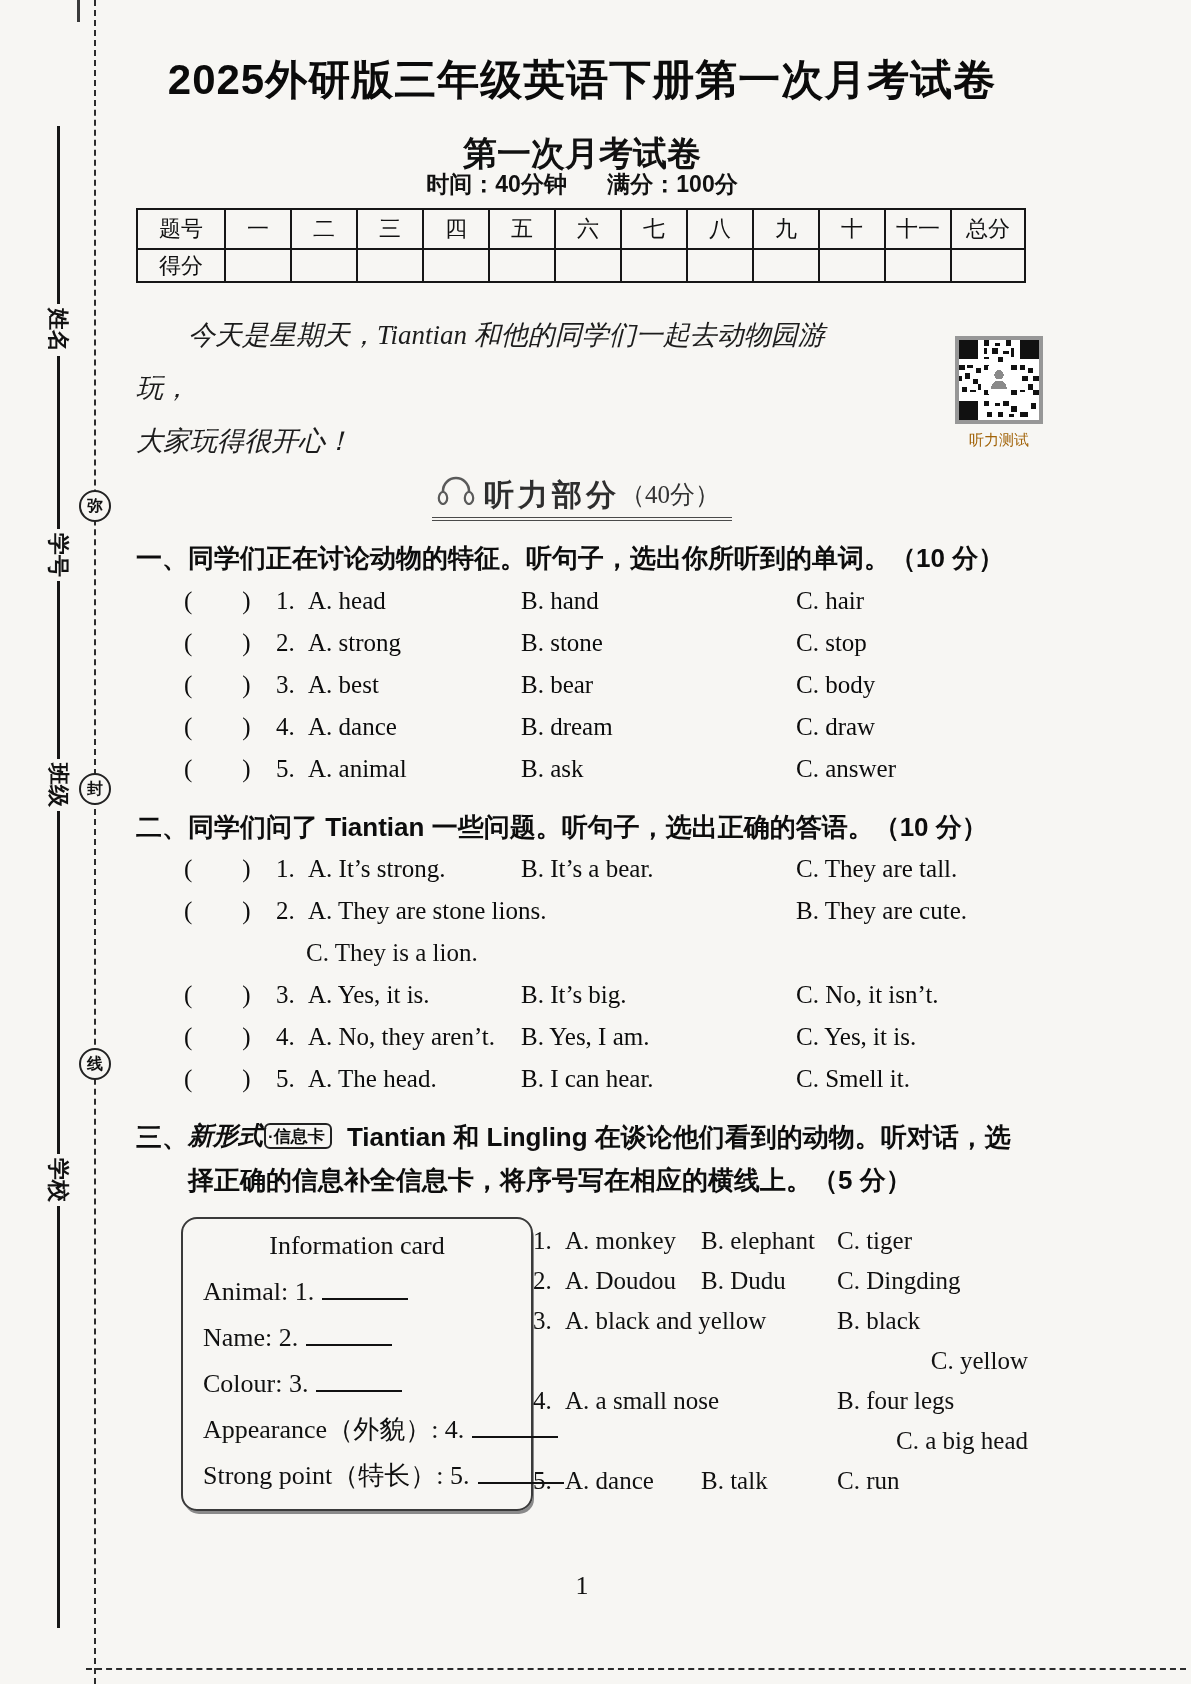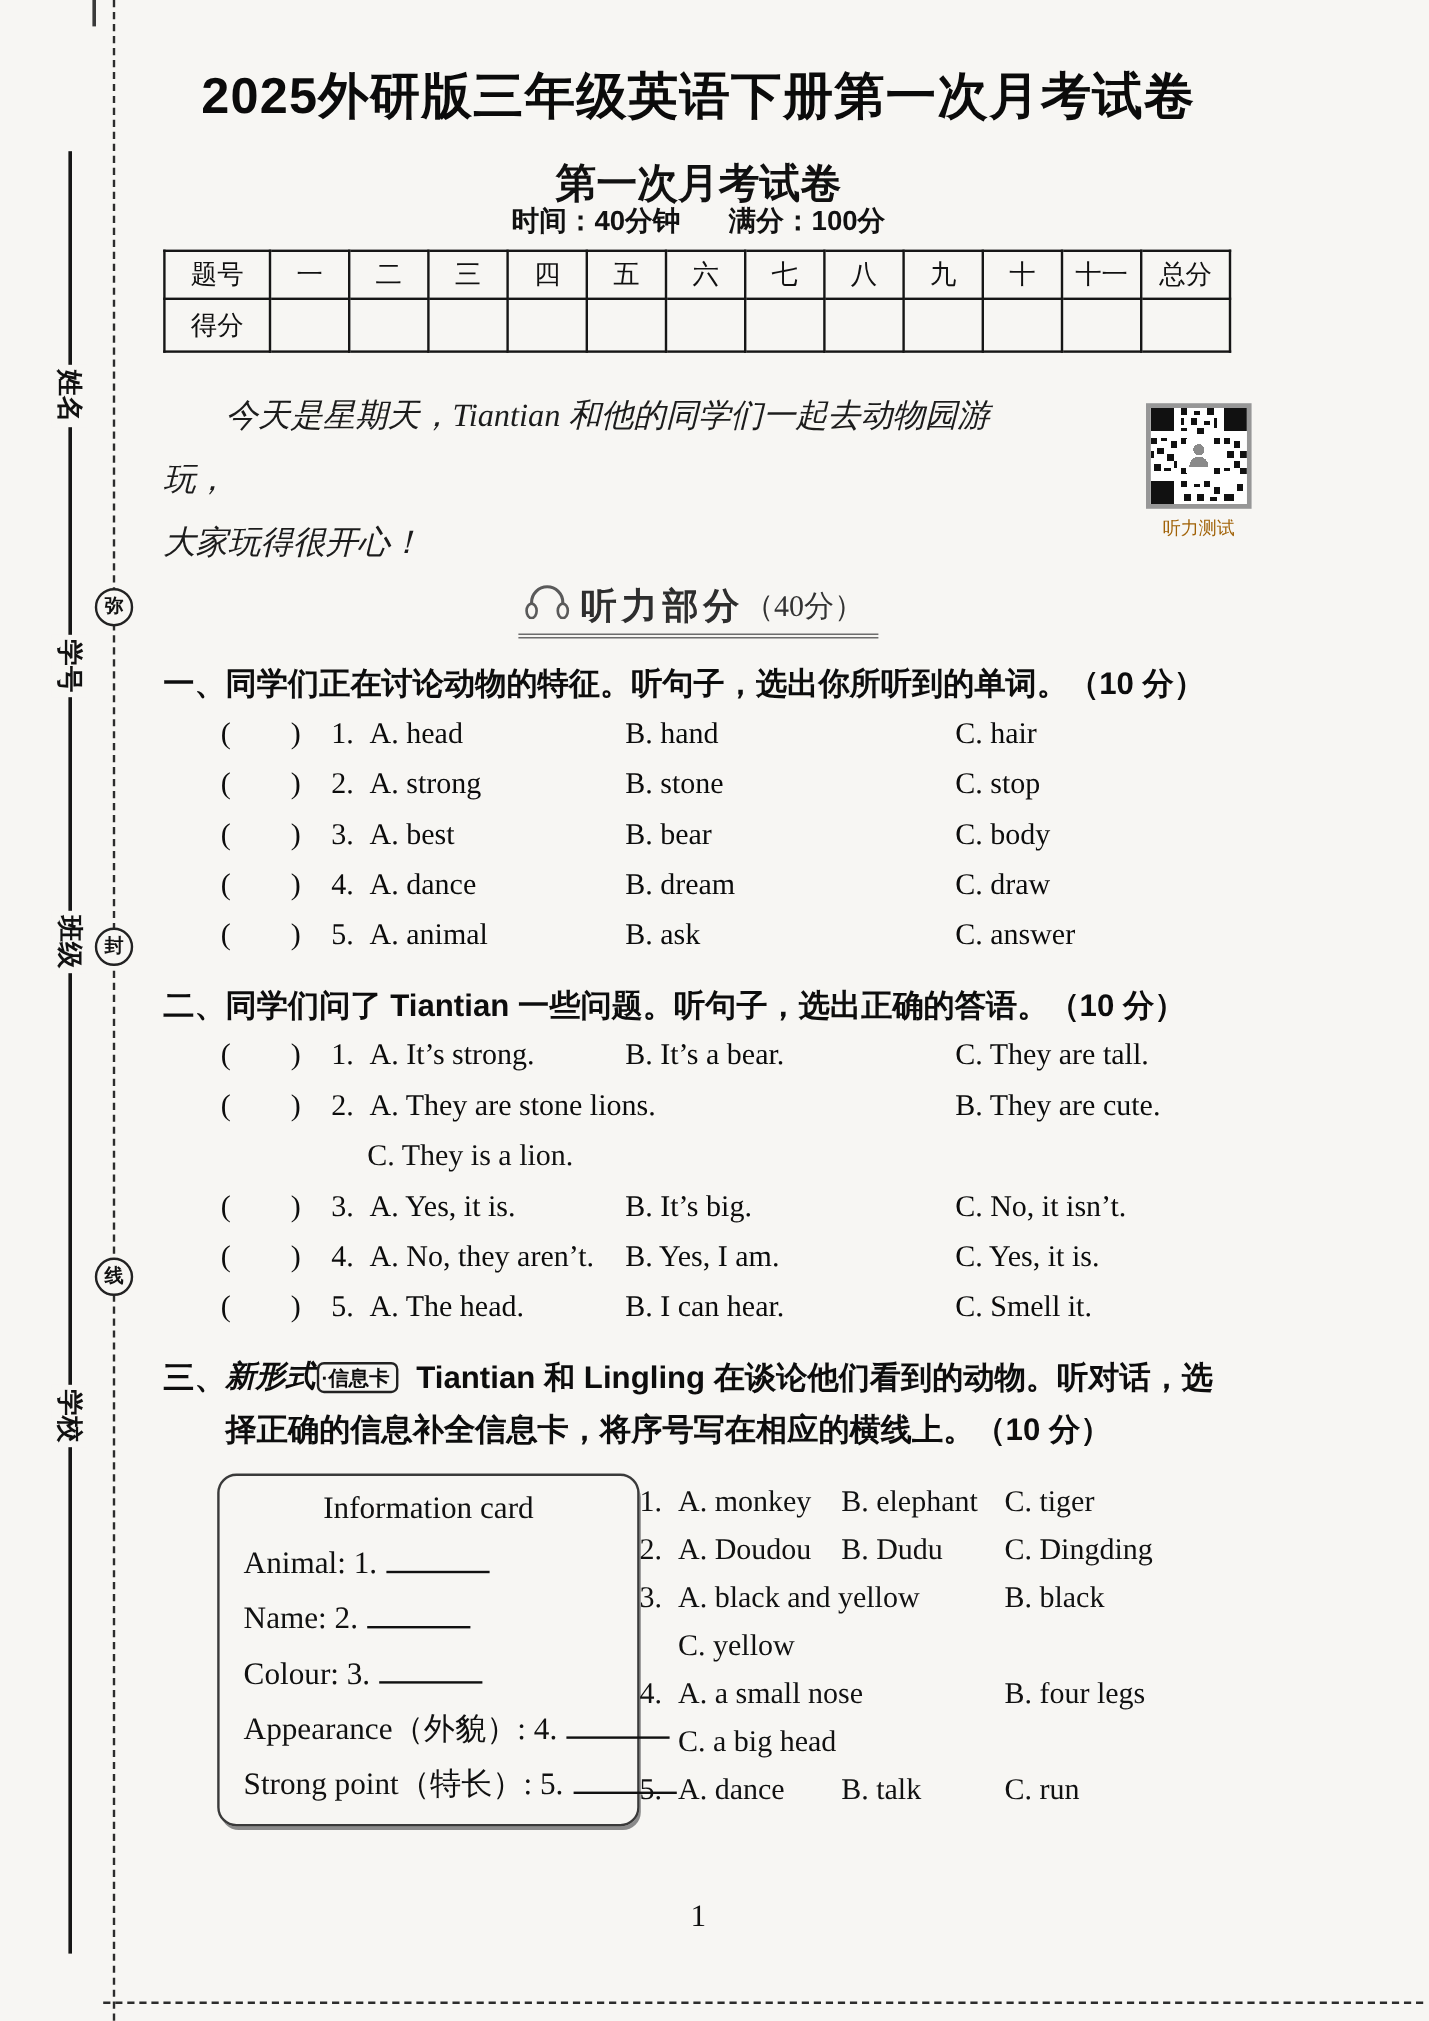--- a/index.html
+++ b/index.html
@@ -14,21 +14,21 @@
   .content { position:absolute; left:136px; top:54px; width:892px; }
 
   .title   { font:900 42px/1.25 "Liberation Sans",sans-serif; text-align:center; color:#0b0b0b; letter-spacing:1px; }
   .subtitle{ font:800 34px/1.2 "Liberation Sans",sans-serif; text-align:center; margin-top:26px; }
   .meta    { text-align:center; font:bold 23px/1 "Liberation Sans",sans-serif; }
   .meta span { margin:0 17px; }
 
   table.score { border-collapse:collapse; margin-top:12px; width:890px; table-layout:fixed; }
   table.score td { border:2px solid #161616; text-align:center; font:22px/1 "Liberation Sans",sans-serif; }
   table.score tr.r1 td { height:40px; }
-  table.score tr.r2 td { height:44px; }
+  table.score tr.r2 td { height:33px; }
   td.lblcell { width:88px; font-size:21px; }
   td.lastcell{ width:74px; font-size:21px; }
 
   .intro { margin-top:26px; width:720px; font:italic 27px/1.95 "Liberation Serif",serif; color:#1c1c1c; }
   .intro .l1 { text-indent:52px; }
 
   .listen { text-align:center; margin-top:6px; }
   .listen-inner { display:inline-block; border-bottom:4px double #4a4a4a; padding:0 12px 7px 4px; }
   .listen-title { font:900 30px/1 "Liberation Sans",sans-serif; color:#2e2e2e; letter-spacing:4px; vertical-align:middle; }
   .listen-pts { font:25px/1 "Liberation Serif",serif; color:#333; vertical-align:middle; }
@@ -56,21 +56,21 @@
   .card-row { margin-top:20px; white-space:nowrap; }
   .blank { display:inline-block; width:86px; border-bottom:2.5px solid #111; height:20px; margin-left:8px; }
 
   .q-col { flex:1; font:25px/40px "Liberation Serif",serif; padding-top:4px; }
   .q-row { display:flex; }
   .q-n  { width:32px; }
   .q-a  { width:136px; }
   .q-aw { width:272px; }
   .q-b  { width:136px; }
   .q-c  { flex:1; }
-  .q-cont { padding-left:32px; }
+  .q-cont { padding-left:32px;text-align:right; }
 
   .pagenum { text-align:center; margin-top:62px; font:26px/1 "Liberation Serif",serif; }
 
   
   .v-dash { position:absolute; left:94px; top:0; height:1684px; border-left:2px dashed #2c2c2c; }
   .v-solid{ position:absolute; left:57px; top:126px; height:1502px; border-left:3px solid #161616; }
   .v-stub { position:absolute; left:77px; top:0; height:22px; border-left:3px solid #3a3a3a; }
   .h-dash { position:absolute; left:86px; top:1668px; width:1100px; border-top:2px dashed #2c2c2c; }
   .mlabel { position:absolute; left:32px; width:52px; height:30px; background:#f7f6f3; text-align:center;
             font:bold 22px/30px "Liberation Sans",sans-serif; transform:rotate(90deg); }
@@ -291,21 +291,21 @@
     <span class="c-b">B. I can hear.</span>
     <span class="c-c">C. Smell it.</span>
   </div>
 
   <div class="sec-head">
     <span class="sec-no">三、</span>
     <span class="badge">
         <span class="badge-xin">新形式</span>
         <span class="badge-box">·信息卡</span>
       </span>
-    <span>Tiantian 和 Lingling 在谈论他们看到的动物。听对话，选择正确的信息补全信息卡，将序号写在相应的横线上。（10 分）</span>
+    <span>Tiantian 和 Lingling 在谈论他们看到的动物。听对话，选择正确的信息补全信息卡，将序号写在相应的横线上。（5 分）</span>
   </div>
 
   <div class="sec3-wrap">
     <div class="card">
       <div class="card-title">Information card</div>
       <div class="card-row"><span>Animal: 1.</span><span class="blank"></span></div>
       <div class="card-row"><span>Name: 2.</span><span class="blank"></span></div>
       <div class="card-row"><span>Colour: 3.</span><span class="blank"></span></div>
       <div class="card-row"><span>Appearance（外貌）: 4.</span><span class="blank"></span></div>
       <div class="card-row"><span>Strong point（特长）: 5.</span><span class="blank"></span></div>

